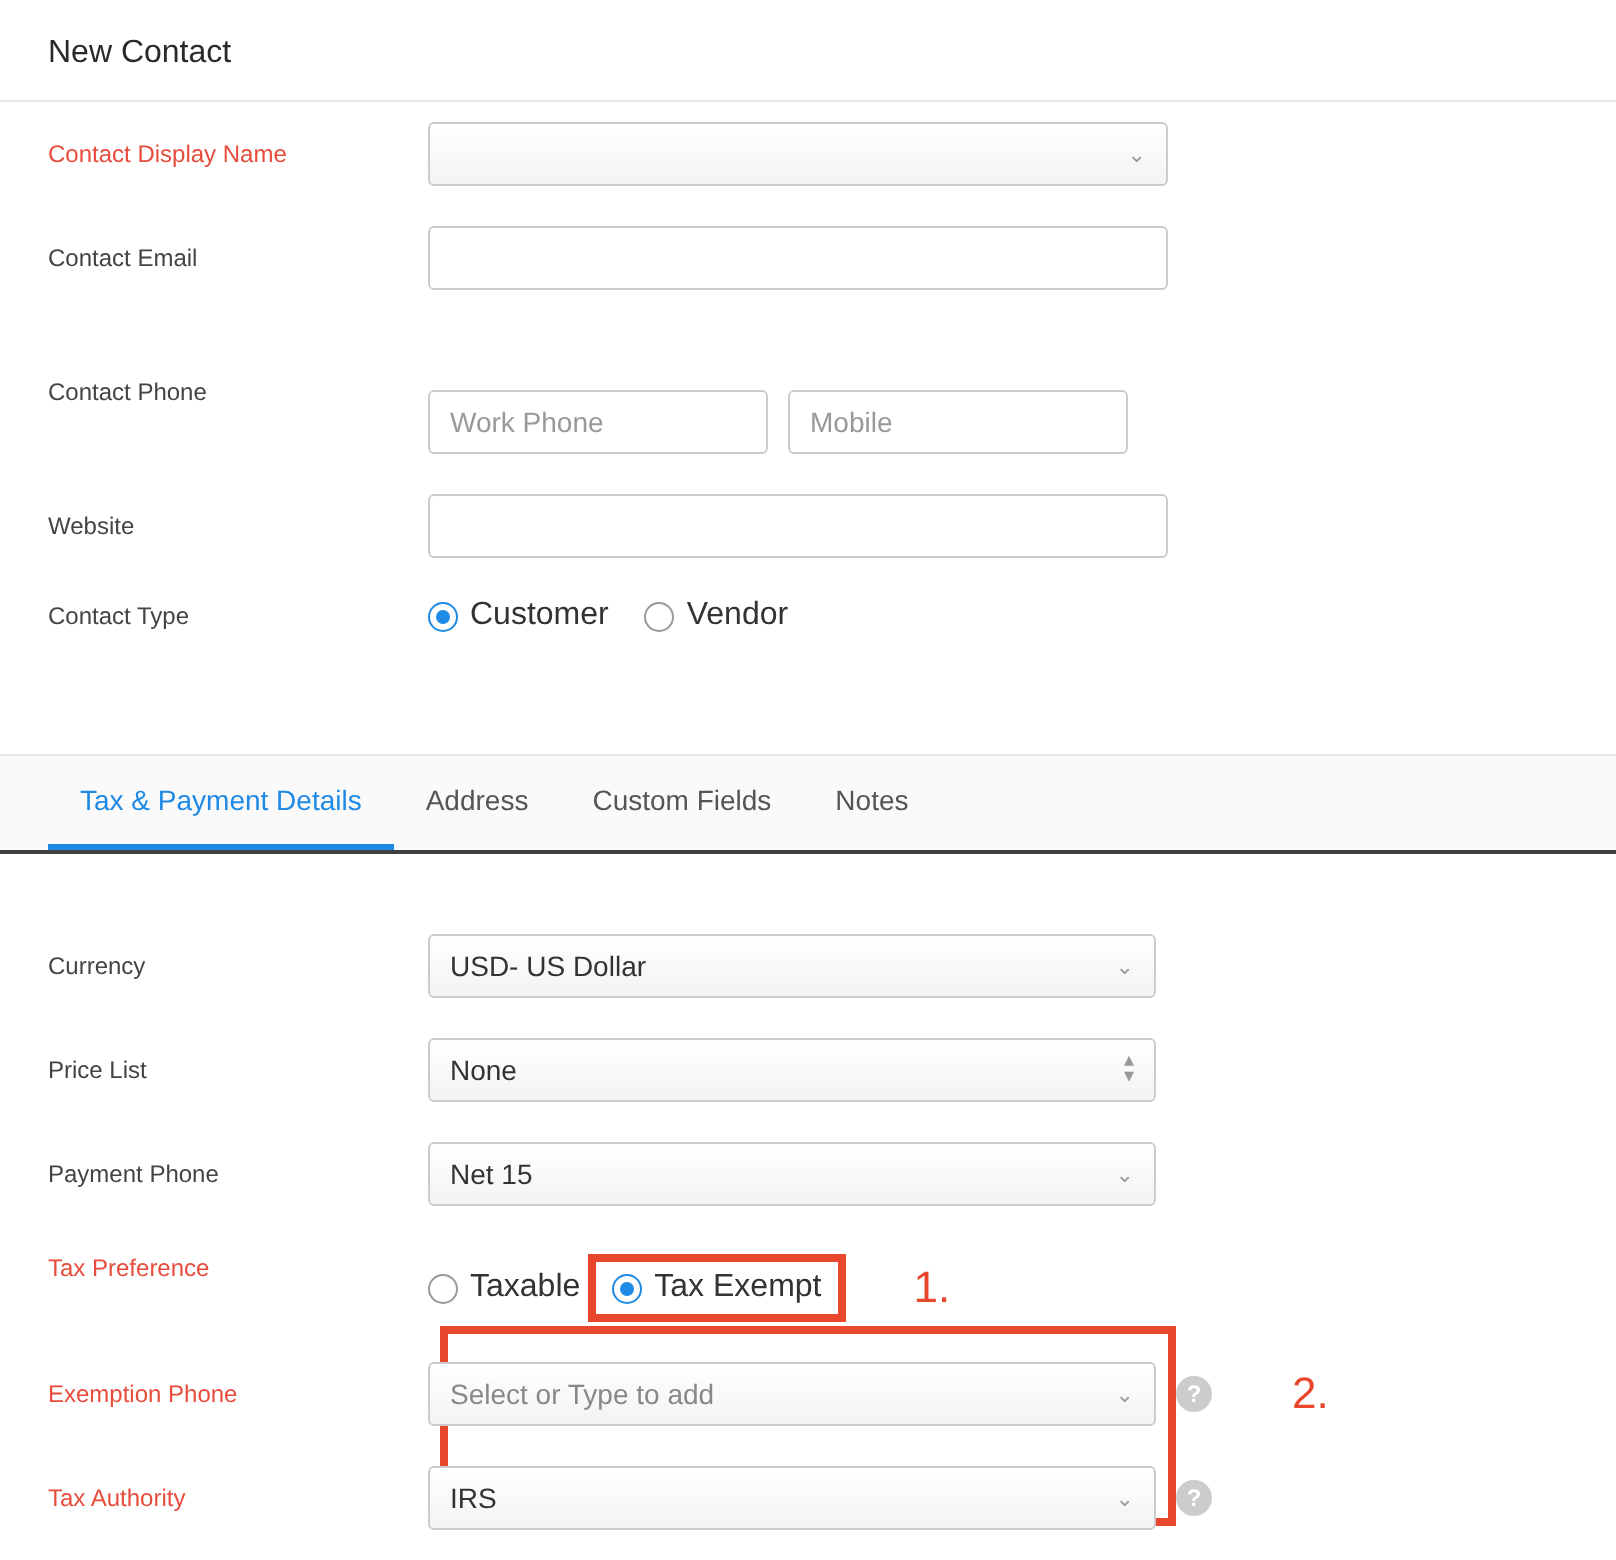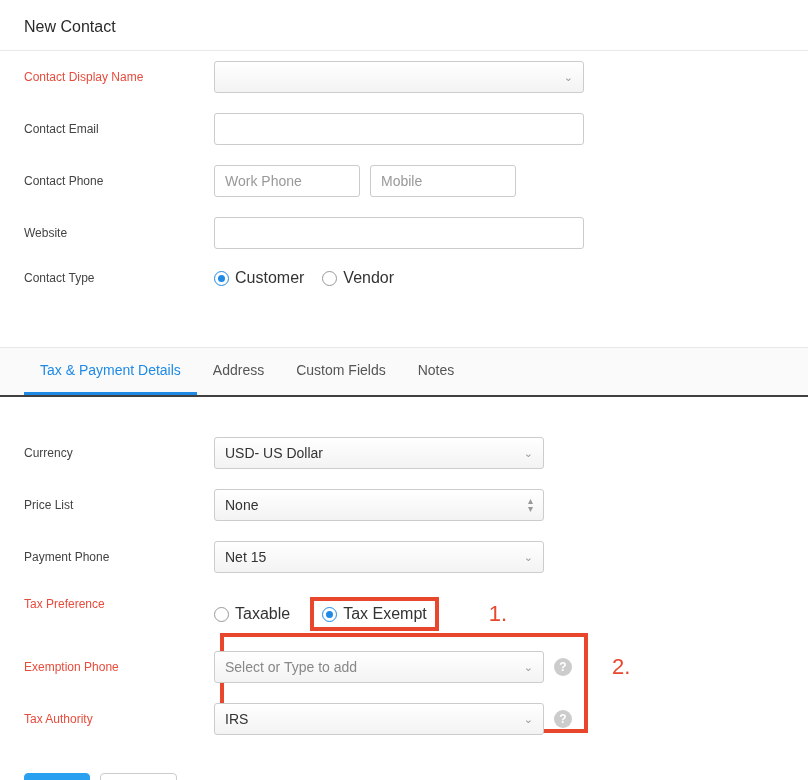--- a/index.html
+++ b/index.html
@@ -56,22 +56,22 @@
       justify-content: space-between;
       cursor: pointer;
       position: relative;
     }
     .select-box .chev {
       color: #999;
       font-size: 11px;
     }
     .select-box.updown .chev { font-size: 10px; line-height: 8px; text-align: center;}
     .w-full { width: 370px; }
-    .w-170 { width: 146px; }
-    .w-320 { width: 330px; }
+    .w-170 { width: 170px; margin-top: 30px; }
+    .w-320 { width: 364px; }
     input[type="text"]::placeholder { color: #999; }
     .radio-group { display: flex; align-items: center; gap: 18px; }
     .radio-item { display: flex; align-items: center; gap: 6px; font-size: 16px; }
     .radio-outer {
       width: 15px; height: 15px; border-radius: 50%;
       border: 1px solid #999; display: flex; align-items: center; justify-content: center;
       background: #fff;
     }
     .radio-outer.checked { border-color: #1e8ae6; }
     .radio-inner {
@@ -139,21 +139,21 @@
       background: #fff;
     }
     .btn-primary {
       background: #2aa0f0;
       border-color: #2aa0f0;
       color: #fff;
       font-weight: 500;
     }
     .placeholder-text { color: #888; }
     .tax-pref-row { align-items: flex-start; padding-top: 14px; }
-    .tax-pref-field { display: flex; align-items: center; gap: 20px; }
+    .tax-pref-field { display: flex; align-items: center; gap: 4px; }
   </style>
 </head>
 <body>
 
 <div class="header">
   <h1>New Contact</h1>
 </div>
 
 <div class="form-body">
 

